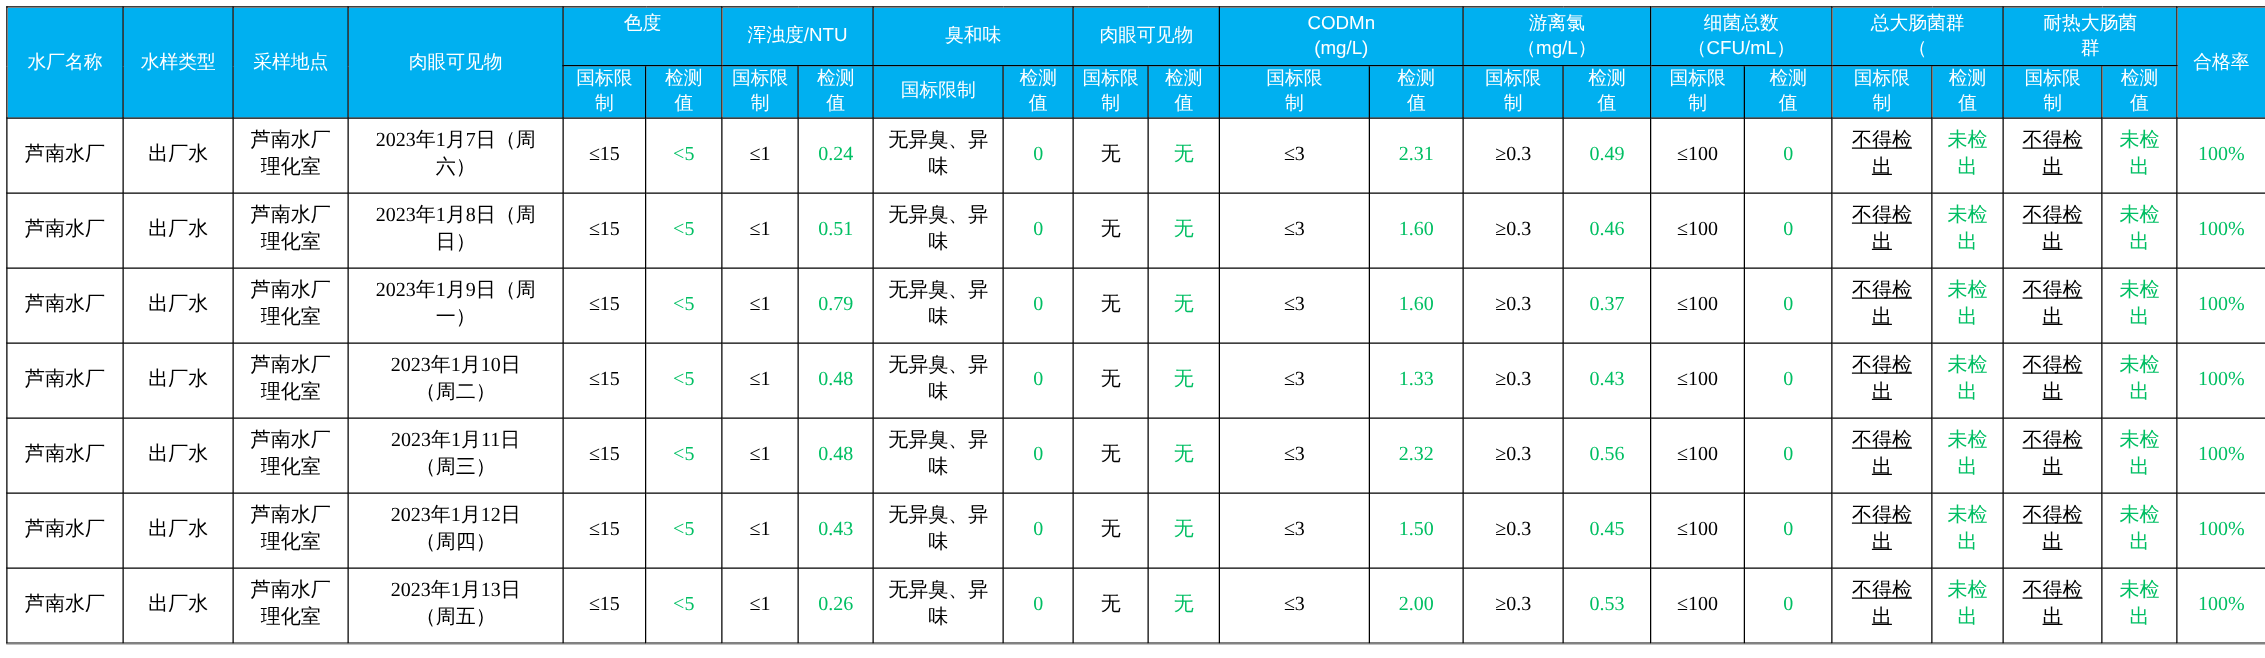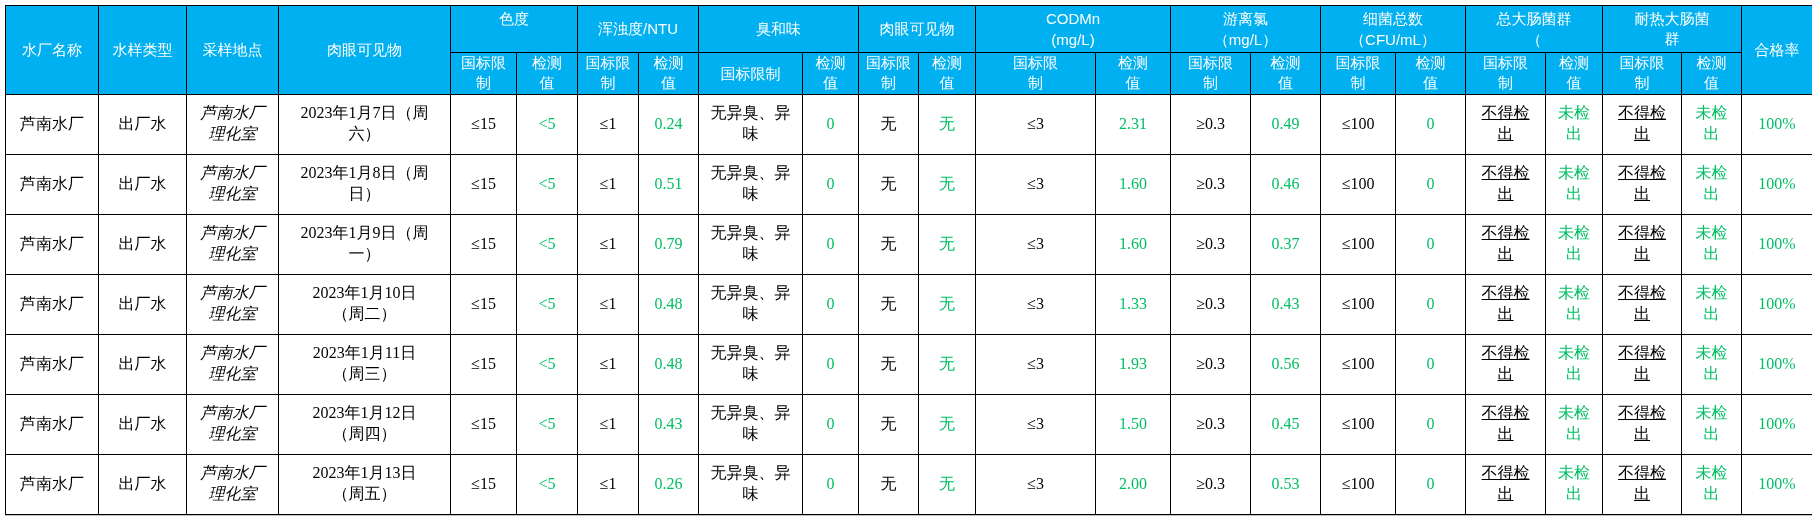--- a/index.html
+++ b/index.html
@@ -29,21 +29,21 @@
   thead tr.h2{height:32px;}
   thead th span{display:inline-block;vertical-align:middle;}
   .h-wrap3 span{max-width:3.4em;}
   .h-wrap2 span{max-width:2.4em;}
   
   tbody tr{height:60px;}
   tbody td{font-size:16px;line-height:1.3;color:#000000;background:#ffffff;}
   tbody td span{display:inline-block;vertical-align:middle;}
   td.val{color:#00bf63;}
   .w-date span{max-width:8.2em;}
-  .w-loc  span{max-width:4.5em;font-style:italic;}
+  .w-loc  span{max-width:4.5em;}
   .w-wrap5 span{max-width:5.5em;text-align:center;}
   .w-wrap3 span{max-width:3.5em;text-decoration:underline;}
   .w-wrap2 span{max-width:2.5em;}
 </style>
 </head>
 <body>
 
 <div class="sheet">
   <div class="top-strip"></div>
 
@@ -219,21 +219,21 @@
           <td class="w-date"><span>2023年1月11日（周三）</span></td>
           <td><span>≤15</span></td>
           <td class="val"><span>&lt;5</span></td>
           <td><span>≤1</span></td>
           <td class="val"><span>0.48</span></td>
           <td class="w-wrap5"><span>无异臭、异味</span></td>
           <td class="val"><span>0</span></td>
           <td><span>无</span></td>
           <td class="val"><span>无</span></td>
           <td><span>≤3</span></td>
-          <td class="val"><span>1.93</span></td>
+          <td class="val"><span>2.32</span></td>
           <td><span>≥0.3</span></td>
           <td class="val"><span>0.56</span></td>
           <td><span>≤100</span></td>
           <td class="val"><span>0</span></td>
           <td class="w-wrap3"><span>不得检出</span></td>
           <td class="val w-wrap2"><span>未检出</span></td>
           <td class="w-wrap3"><span>不得检出</span></td>
           <td class="val w-wrap2"><span>未检出</span></td>
           <td class="val"><span>100%</span></td>
         </tr>

